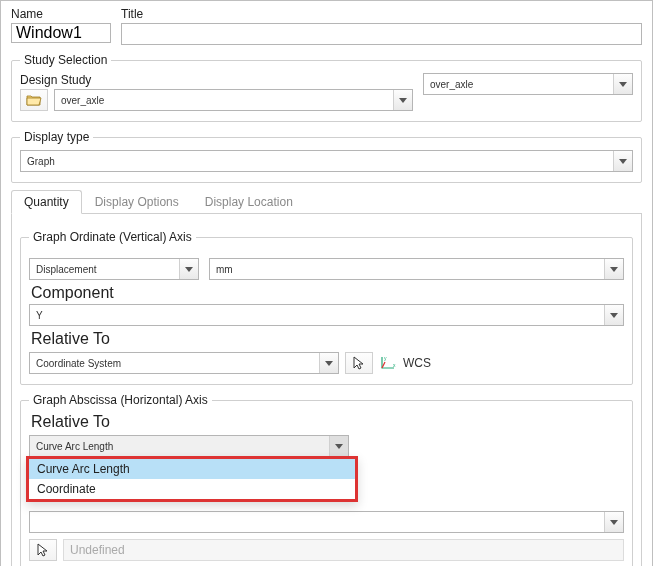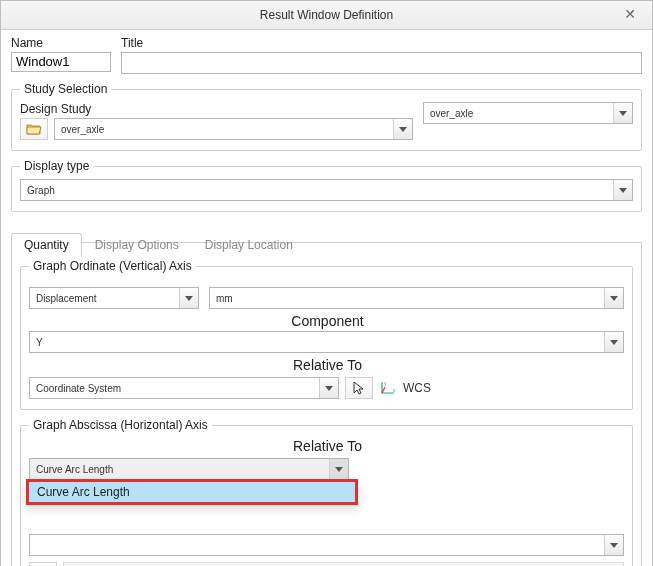--- a/index.html
+++ b/index.html
@@ -44,21 +44,21 @@
   }
   .row { display: flex; gap: 10px; }
   .col { display: flex; flex-direction: column; }
   .label { font-size: 12px; color: #222; margin-bottom: 2px; }
   .input {
     height: 20px;
     line-height: 20px;
     border: 1px solid #b5b5b5;
     background: #fff;
     padding: 0 4px;
-    font-size: 13px;
+    font-size: 16px;
     box-sizing: border-box;
   }
   .name-field { width: 100px; }
   .title-field { flex: 1; }
 
   fieldset.group {
     border: 1px solid #cfcfcf;
     border-radius: 2px;
     margin: 8px 0 0 0;
     padding: 6px 8px 10px 8px;
@@ -113,37 +113,37 @@
     display: flex;
     align-items: flex-end;
     border-bottom: 1px solid #cfcfcf;
   }
   .tab {
     padding: 4px 12px;
     font-size: 12px;
     color: #8a8a8a;
     border: 1px solid transparent;
     position: relative;
-    top: 15px;
+    top: 1px;
   }
   .tab.active {
     color: #222;
     border: 1px solid #cfcfcf;
     border-bottom: 1px solid #fff;
     background: #fff;
     border-radius: 3px 3px 0 0;
   }
   .tab.disabled { cursor: default; }
   .tab-panel {
     border: 1px solid #cfcfcf;
     border-top: none;
     padding: 8px 8px 12px 8px;
   }
 
-  .sub-label { font-size: 14px; color: #222; margin: 4px 0 2px 2px; text-align: center; }
+  .sub-label { font-size: 16px; color: #222; margin: 4px 0 2px 2px; }
 
   .wcs-area { display: flex; align-items: center; gap: 6px; margin-top: 4px; }
   .wcs-glyph { display: flex; align-items: center; color: #444; font-size: 12px; }
 
   .dropdown-open {
     position: relative;
     margin-top: 4px;
   }
   .dropdown-open .combo { position: relative; z-index: 4; background:#f0f0f0;}
   .dropdown-list {
@@ -180,24 +180,20 @@
     font-size: 12px;
   }
   svg.tri path { fill: #555; }
   .cursor-glyph svg { display:block;}
 </style>
 </head>
 <body>
 
 <div class="window">
 
-  <div class="titlebar">
-    <span>Result Window Definition</span>
-    <div class="close">✕</div>
-  </div>
 
   <div class="body">
 
     <div class="row">
       <div class="col" style="width:100px;">
         <div class="label">Name</div>
         <input class="input name-field" value="Window1" style="">
       </div>
       <div class="col" style="flex:1;">
         <div class="label">Title</div>
@@ -333,20 +329,21 @@
             <div class="combo" style="width:320px;">
               <span class="combo-text">Curve Arc Length</span>
               <span class="combo-arrow" style="background:#dfdfdf;">
                 <svg class="tri" viewBox="0 0 8 5">
                     <path d="M0 0h8L4 5z"></path>
                   </svg>
               </span>
             </div>
             <div class="dropdown-list">
               <div class="dd-item hover"><span>Curve Arc Length</span></div>
+              <div class="dd-item"><span>Coordinate</span></div>
             </div>
           </div>
 
           <div style="height:50px;"></div>
 
           <div class="combo" style="margin:4px 0 6px 0;">
             <span class="combo-text"></span>
             <span class="combo-arrow">
               <svg class="tri" viewBox="0 0 8 5">
                   <path d="M0 0h8L4 5z"></path>

